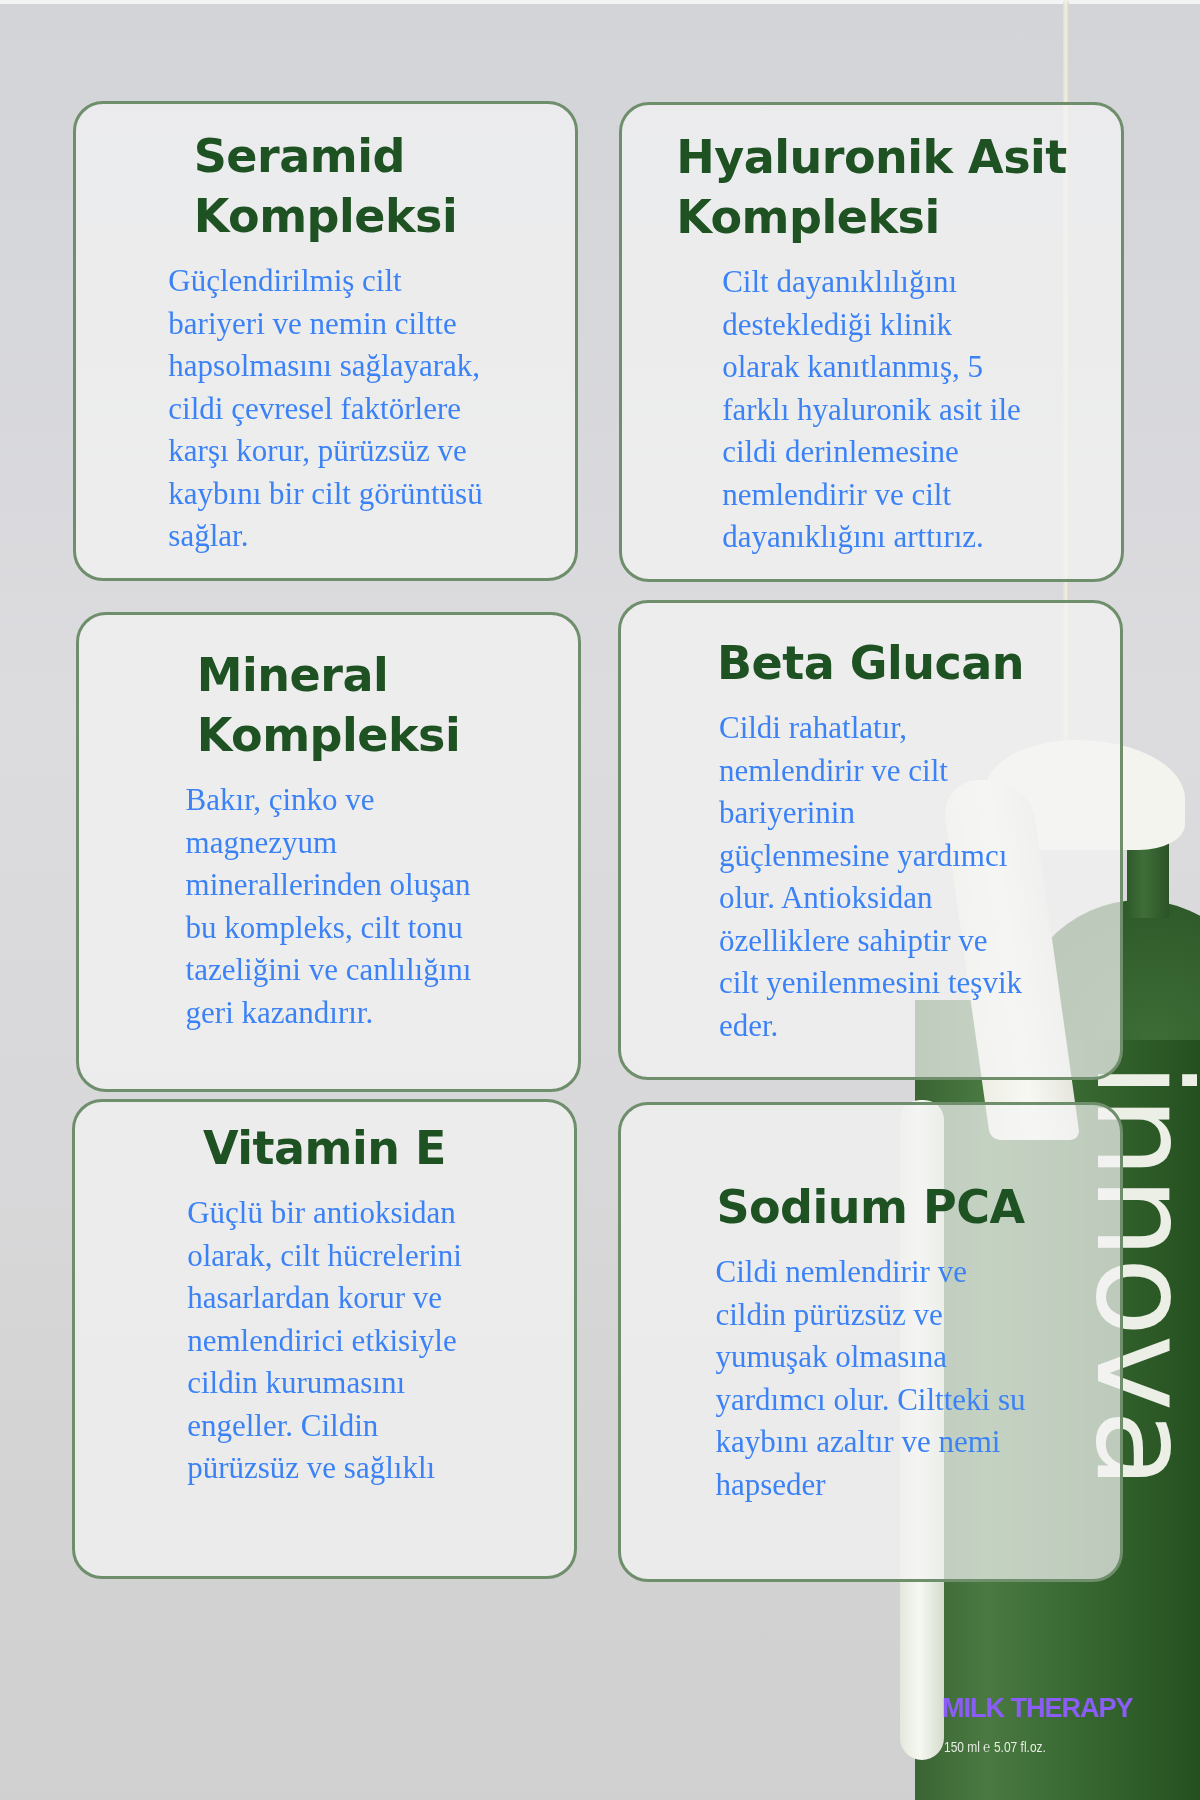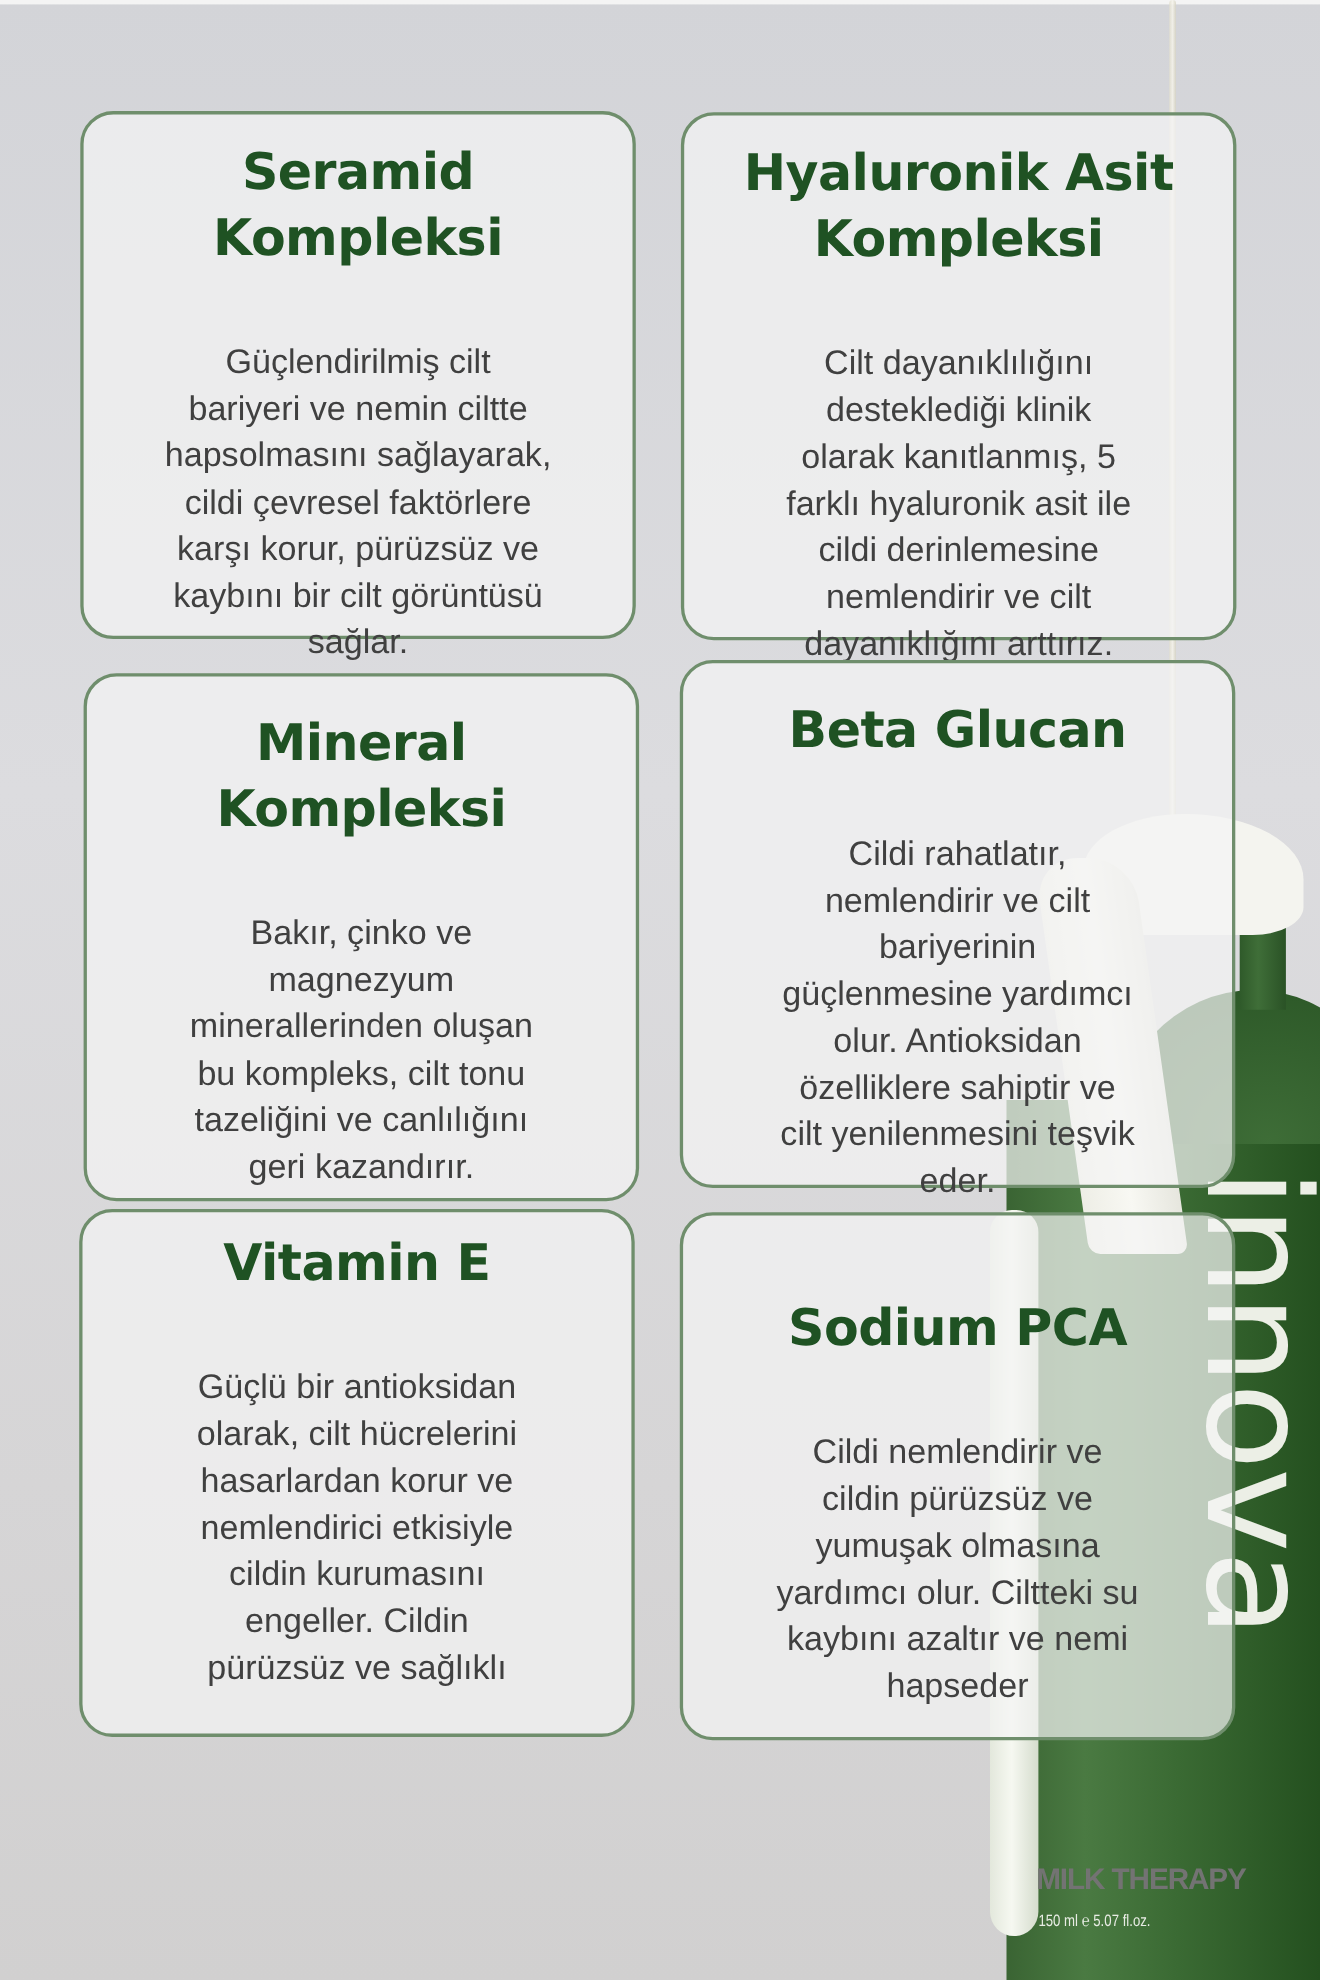--- a/index.html
+++ b/index.html
@@ -27,34 +27,34 @@
   .milk-flow { position: absolute; left: 965px; top: 780px; width: 90px; height: 360px;
     background: linear-gradient(90deg, #eeeee6, #f8f8f3 50%, #e6e6de); border-radius: 40px 40px 10px 10px;
     transform: skewX(8deg); }
   .milk-drip { position: absolute; left: 900px; top: 1100px; width: 44px; height: 660px;
     background: linear-gradient(90deg, #e3e8dc, #f6f8f1 45%, #d5dccd); border-radius: 20px 20px 22px 22px; }
   .logo { position: absolute; left: 1090px; top: 1062px; width: 500px; height: 110px;
     transform-origin: 0 0; transform: translate(108px, 0) rotate(90deg);
     font-family: "DejaVu Sans", sans-serif; font-weight: 400; font-size: 130px; line-height: 110px;
     color: #ecefe6; letter-spacing: -2px; }
   .product-name { position: absolute; left: 942px; top: 1693px; font-family: "Liberation Sans", sans-serif;
-    font-weight: 700; font-size: 27px; letter-spacing: -1px; color: #737373; text-align: center; }
+    font-weight: 700; font-size: 27px; letter-spacing: -1px; color: #8b5cf6; text-align: center; }
   .volume { position: absolute; left: 944px; top: 1738px; font-family: "Liberation Sans", sans-serif;
     font-size: 15px; color: #e8ece4; transform: scaleX(.8); transform-origin: 0 0; white-space: nowrap; }
 
   
   .card { position: absolute; width: 505px; height: 480px;
     border: 3px solid #6f8e6c; border-radius: 30px;
     background: rgba(244,244,244,0.72);
     display: flex; flex-direction: column; align-items: center;
-    text-align: center; color: #24592a; padding: 0 12px; gap: 48px; }
+    text-align: left; color: #24592a; padding: 0 12px; }
   .card-title { font-family: "DejaVu Sans", sans-serif; font-weight: 700; font-size: 46px; line-height: 60px;
     color: #1f5223; letter-spacing: -0.5px; }
-  .card-body { font-family: Liberation Sans, sans-serif; font-weight: 400; font-size: 31px; line-height: 42.5px;
-    color: #404040; margin-top: 14px; }
+  .card-body { font-family: Liberation Serif, serif; font-weight: 400; font-size: 31px; line-height: 42.5px;
+    color: #3b82f6; margin-top: 14px; }
   .card-line { display: block; white-space: nowrap; }
   #c1 { left: 73px; top: 101px; padding-top: 22px; }
   #c2 { left: 619px; top: 102px; padding-top: 22px; }
   #c3 { left: 76px; top: 612px; padding-top: 30px; }
   #c4 { left: 618px; top: 600px; padding-top: 30px; }
   #c5 { left: 72px; top: 1099px; padding-top: 16px; }
   #c6 { left: 618px; top: 1102px; padding-top: 72px; }
   #c4 .card-body, #c6 .card-body { }
 </style>
 </head>

